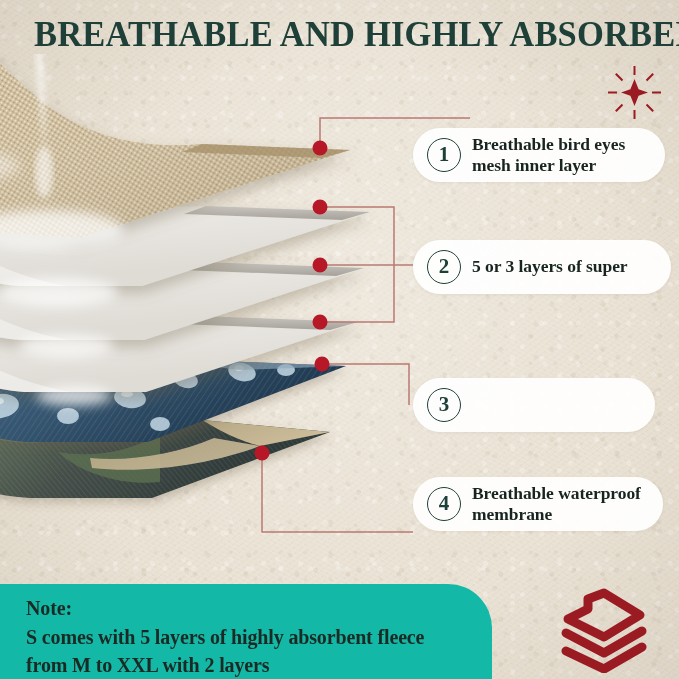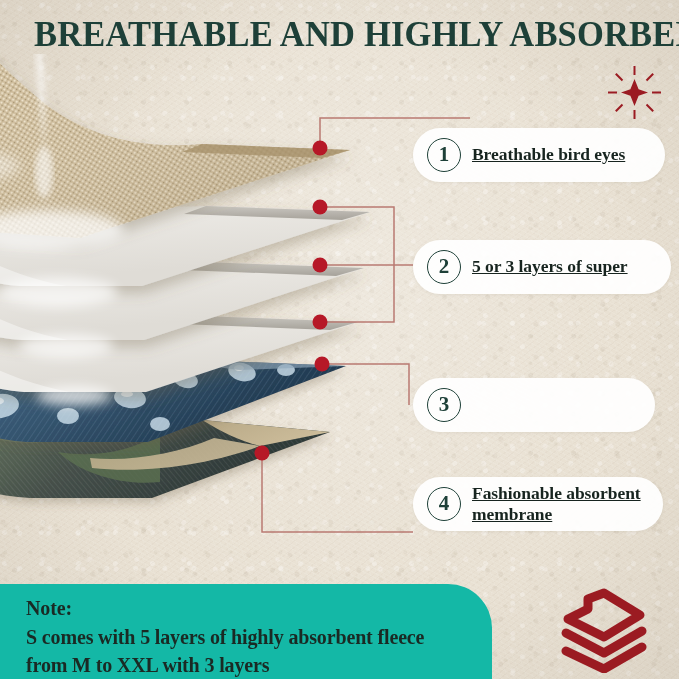--- a/index.html
+++ b/index.html
@@ -64,21 +64,21 @@
     box-shadow:0 1px 3px rgba(120,105,85,.10);
   }
   .pill .num{
     flex:0 0 auto;width:32px;height:32px;border-radius:50%;
     border:1.6px solid #1e4038;color:#1e4038;
     font-size:21px;font-weight:bold;line-height:30px;text-align:center;
     margin-left:14px;margin-right:11px;
   }
   .pill .txt{
     color:#17241f;font-size:17.5px;line-height:21.5px;font-weight:bold;
-    padding-right:14px;letter-spacing:-.05px;text-decoration:underline;
+    padding-right:14px;letter-spacing:-.05px;
   }
   #pill1{left:413px;top:128px;width:252px;height:54px;}
   #pill2{left:413px;top:240px;width:258px;height:54px;}
   #pill3{left:413px;top:378px;width:242px;height:54px;}
   #pill4{left:413px;top:477px;width:250px;height:54px;}
 
   
   .note{
     position:absolute;left:0;top:584px;width:492px;height:95px;
     background:#14b8a6;border-top-right-radius:44px;
@@ -285,47 +285,48 @@
       <circle cx="320" cy="322" r="7.5"></circle>
       <circle cx="322" cy="364" r="7.5"></circle>
       <circle cx="262" cy="453" r="7.5"></circle>
     </g>
   </svg>
 
   <div class="pill" id="pill1">
     <div class="num">1</div>
     <div class="txt">
       <div>Breathable bird eyes</div>
+      <div>mesh inner layer</div>
     </div>
   </div>
 
   <div class="pill" id="pill2">
     <div class="num">2</div>
     <div class="txt">
       <div>5 or 3 layers of super</div>
     </div>
   </div>
 
   <div class="pill" id="pill3">
     <div class="num">3</div>
   </div>
 
   <div class="pill" id="pill4">
     <div class="num">4</div>
     <div class="txt">
-      <div>Fashionable absorbent</div>
+      <div>Breathable waterproof</div>
       <div>membrane</div>
     </div>
   </div>
 
   <div class="note">
     <div class="ntxt">
       <div>Note:</div>
       <div>S comes with 5 layers of highly absorbent fleece</div>
-      <div>from M to XXL with 3 layers</div>
+      <div>from M to XXL with 2 layers</div>
     </div>
   </div>
 
   <div class="layers-icon">
     <svg viewBox="0 0 112 88" width="112" height="88">
       <g fill="none" stroke="#9b1b22" stroke-width="9" stroke-linejoin="round" stroke-linecap="round">
         <path d="M56 8 L92 30 L56 52 L20 34 L40 24 L40 14 Z"></path>
         <path d="M18 48 L56 68 L94 46"></path>
         <path d="M18 66 L56 84 L94 62"></path>
       </g>

